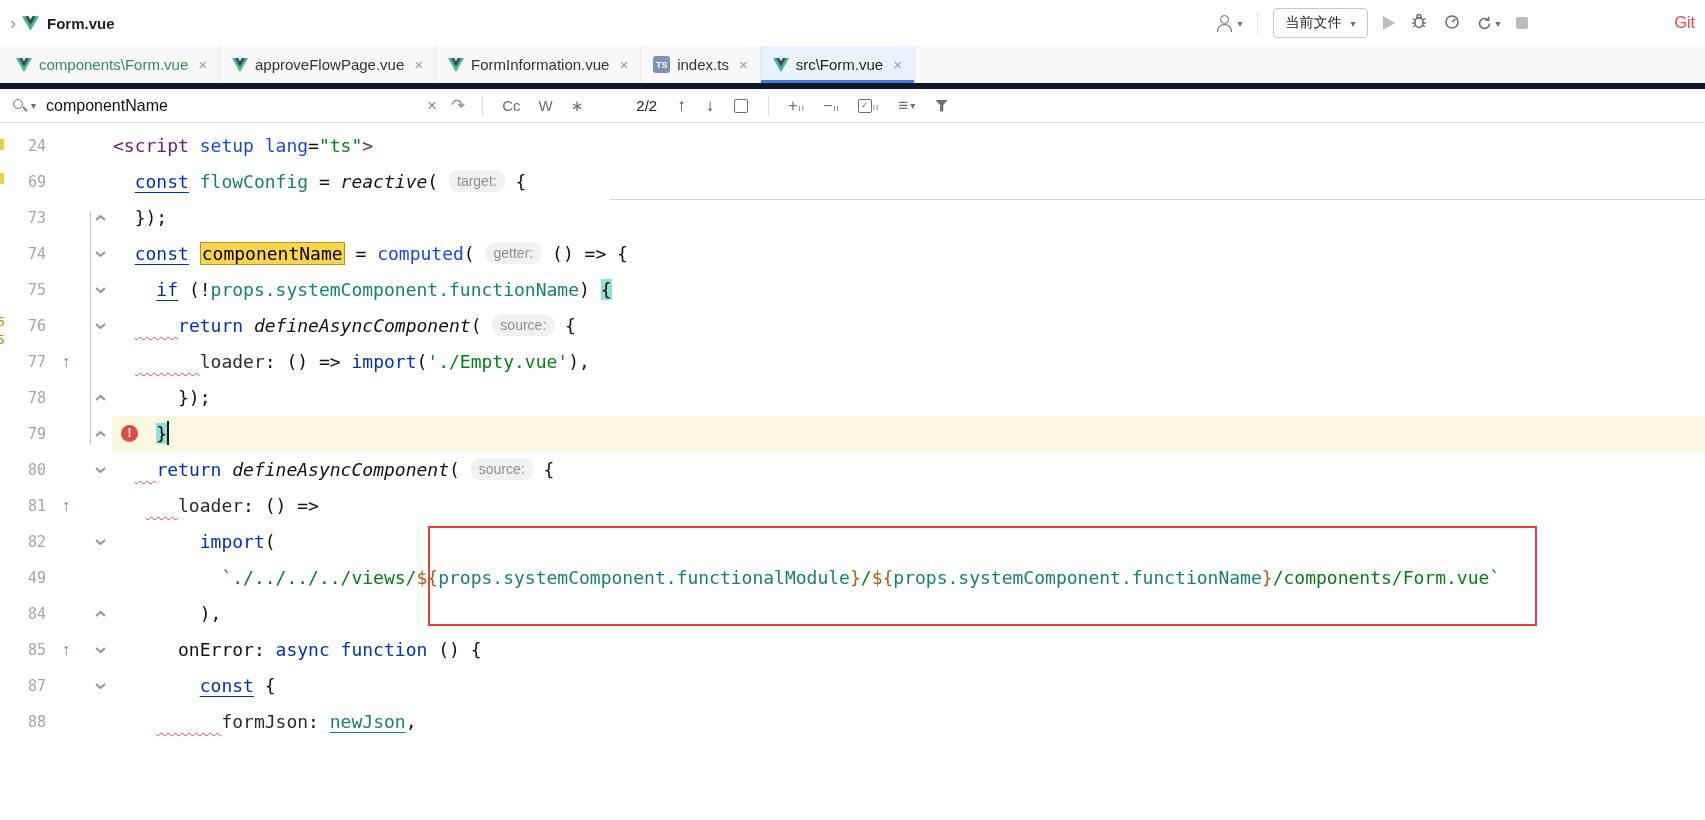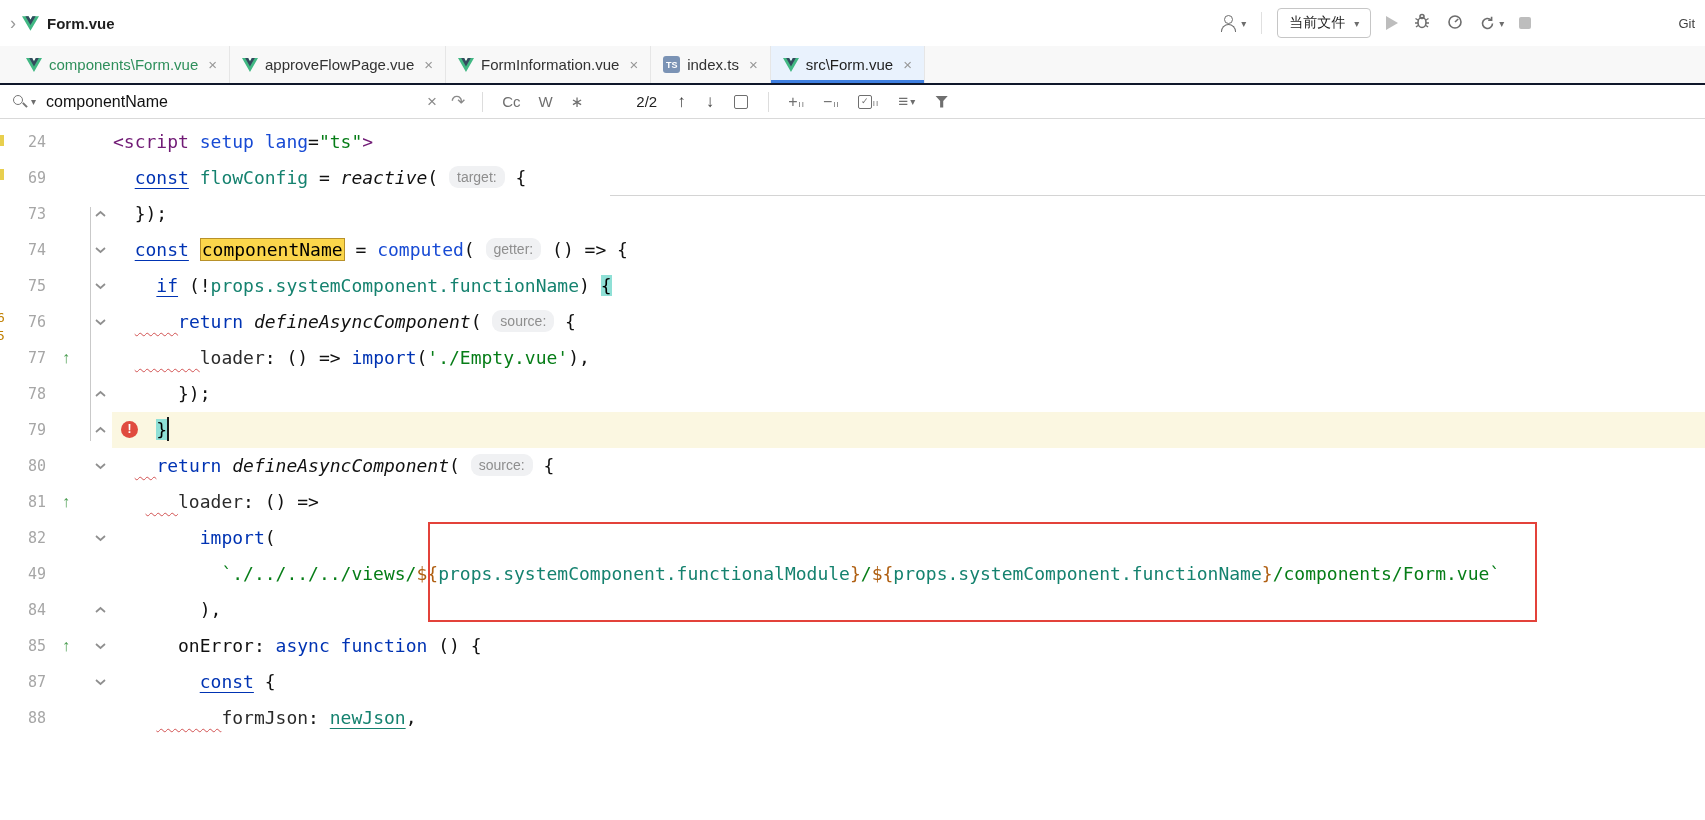--- a/index.html
+++ b/index.html
@@ -12,24 +12,24 @@
   .win-title{font-size:15px;font-weight:700;margin-left:8px}
   .tb-right{margin-left:auto;display:flex;align-items:center;gap:15px}
   .dd{font-size:10px;color:#6d6d6d}
   .person{position:relative;width:18px;height:16px}
   .person::before{content:"";position:absolute;left:5px;top:0;width:7px;height:7px;border:1.6px solid #6d6d6d;border-radius:50%}
   .person::after{content:"";position:absolute;left:2px;top:9px;width:13px;height:7px;border:1.6px solid #6d6d6d;border-bottom:none;border-radius:8px 8px 0 0}
   .tbsep{width:1px;height:22px;background:#e0e0e0}
   .runcfg{display:flex;align-items:center;gap:9px;border:1px solid #c6c6c6;border-radius:4px;height:28px;padding:0 11px;font-size:14px;background:#fff}
   .play{width:0;height:0;border-left:12px solid #bdbdbd;border-top:7px solid transparent;border-bottom:7px solid transparent}
   .stop{width:12px;height:12px;background:#bdbdbd;border-radius:2px}
-  .git-label{margin-left:132px;font-size:13px;color:#404040}
+  .git-label{margin-left:132px;font-size:16px;color:#ef4444}
 
   
-  .tabbar{height:37px;background:#f8f8f8;border-bottom:2px solid #0f172a;display:flex;align-items:stretch;padding-left:14px}
+  .tabbar{height:37px;background:#f8f8f8;border-bottom:6px solid #0f172a;display:flex;align-items:stretch;padding-left:4px}
   .tab{display:flex;align-items:center;gap:7px;padding:0 12px;border-right:1px solid #e6e6e6;font-size:15px;cursor:default}
   .tab.active{background:#e9f2fd;box-shadow:inset 0 -3px 0 #3f7fe0}
   .tab-close{color:#979797;font-size:15px;margin-left:3px}
   .tab-icon{display:flex;align-items:center}
   .ts-badge{width:17px;height:17px;background:#7b93b5;color:#fff;font-size:9px;font-weight:700;
             display:flex;align-items:center;justify-content:center;border-radius:3px}
 
   
   .searchbar{height:33px;background:#fff;border-bottom:1px solid #d9d9d9;display:flex;align-items:center;padding:0 12px;font-size:15px;color:#6f6f6f}
   .mag{position:relative;width:17px;height:16px;margin-right:2px}

